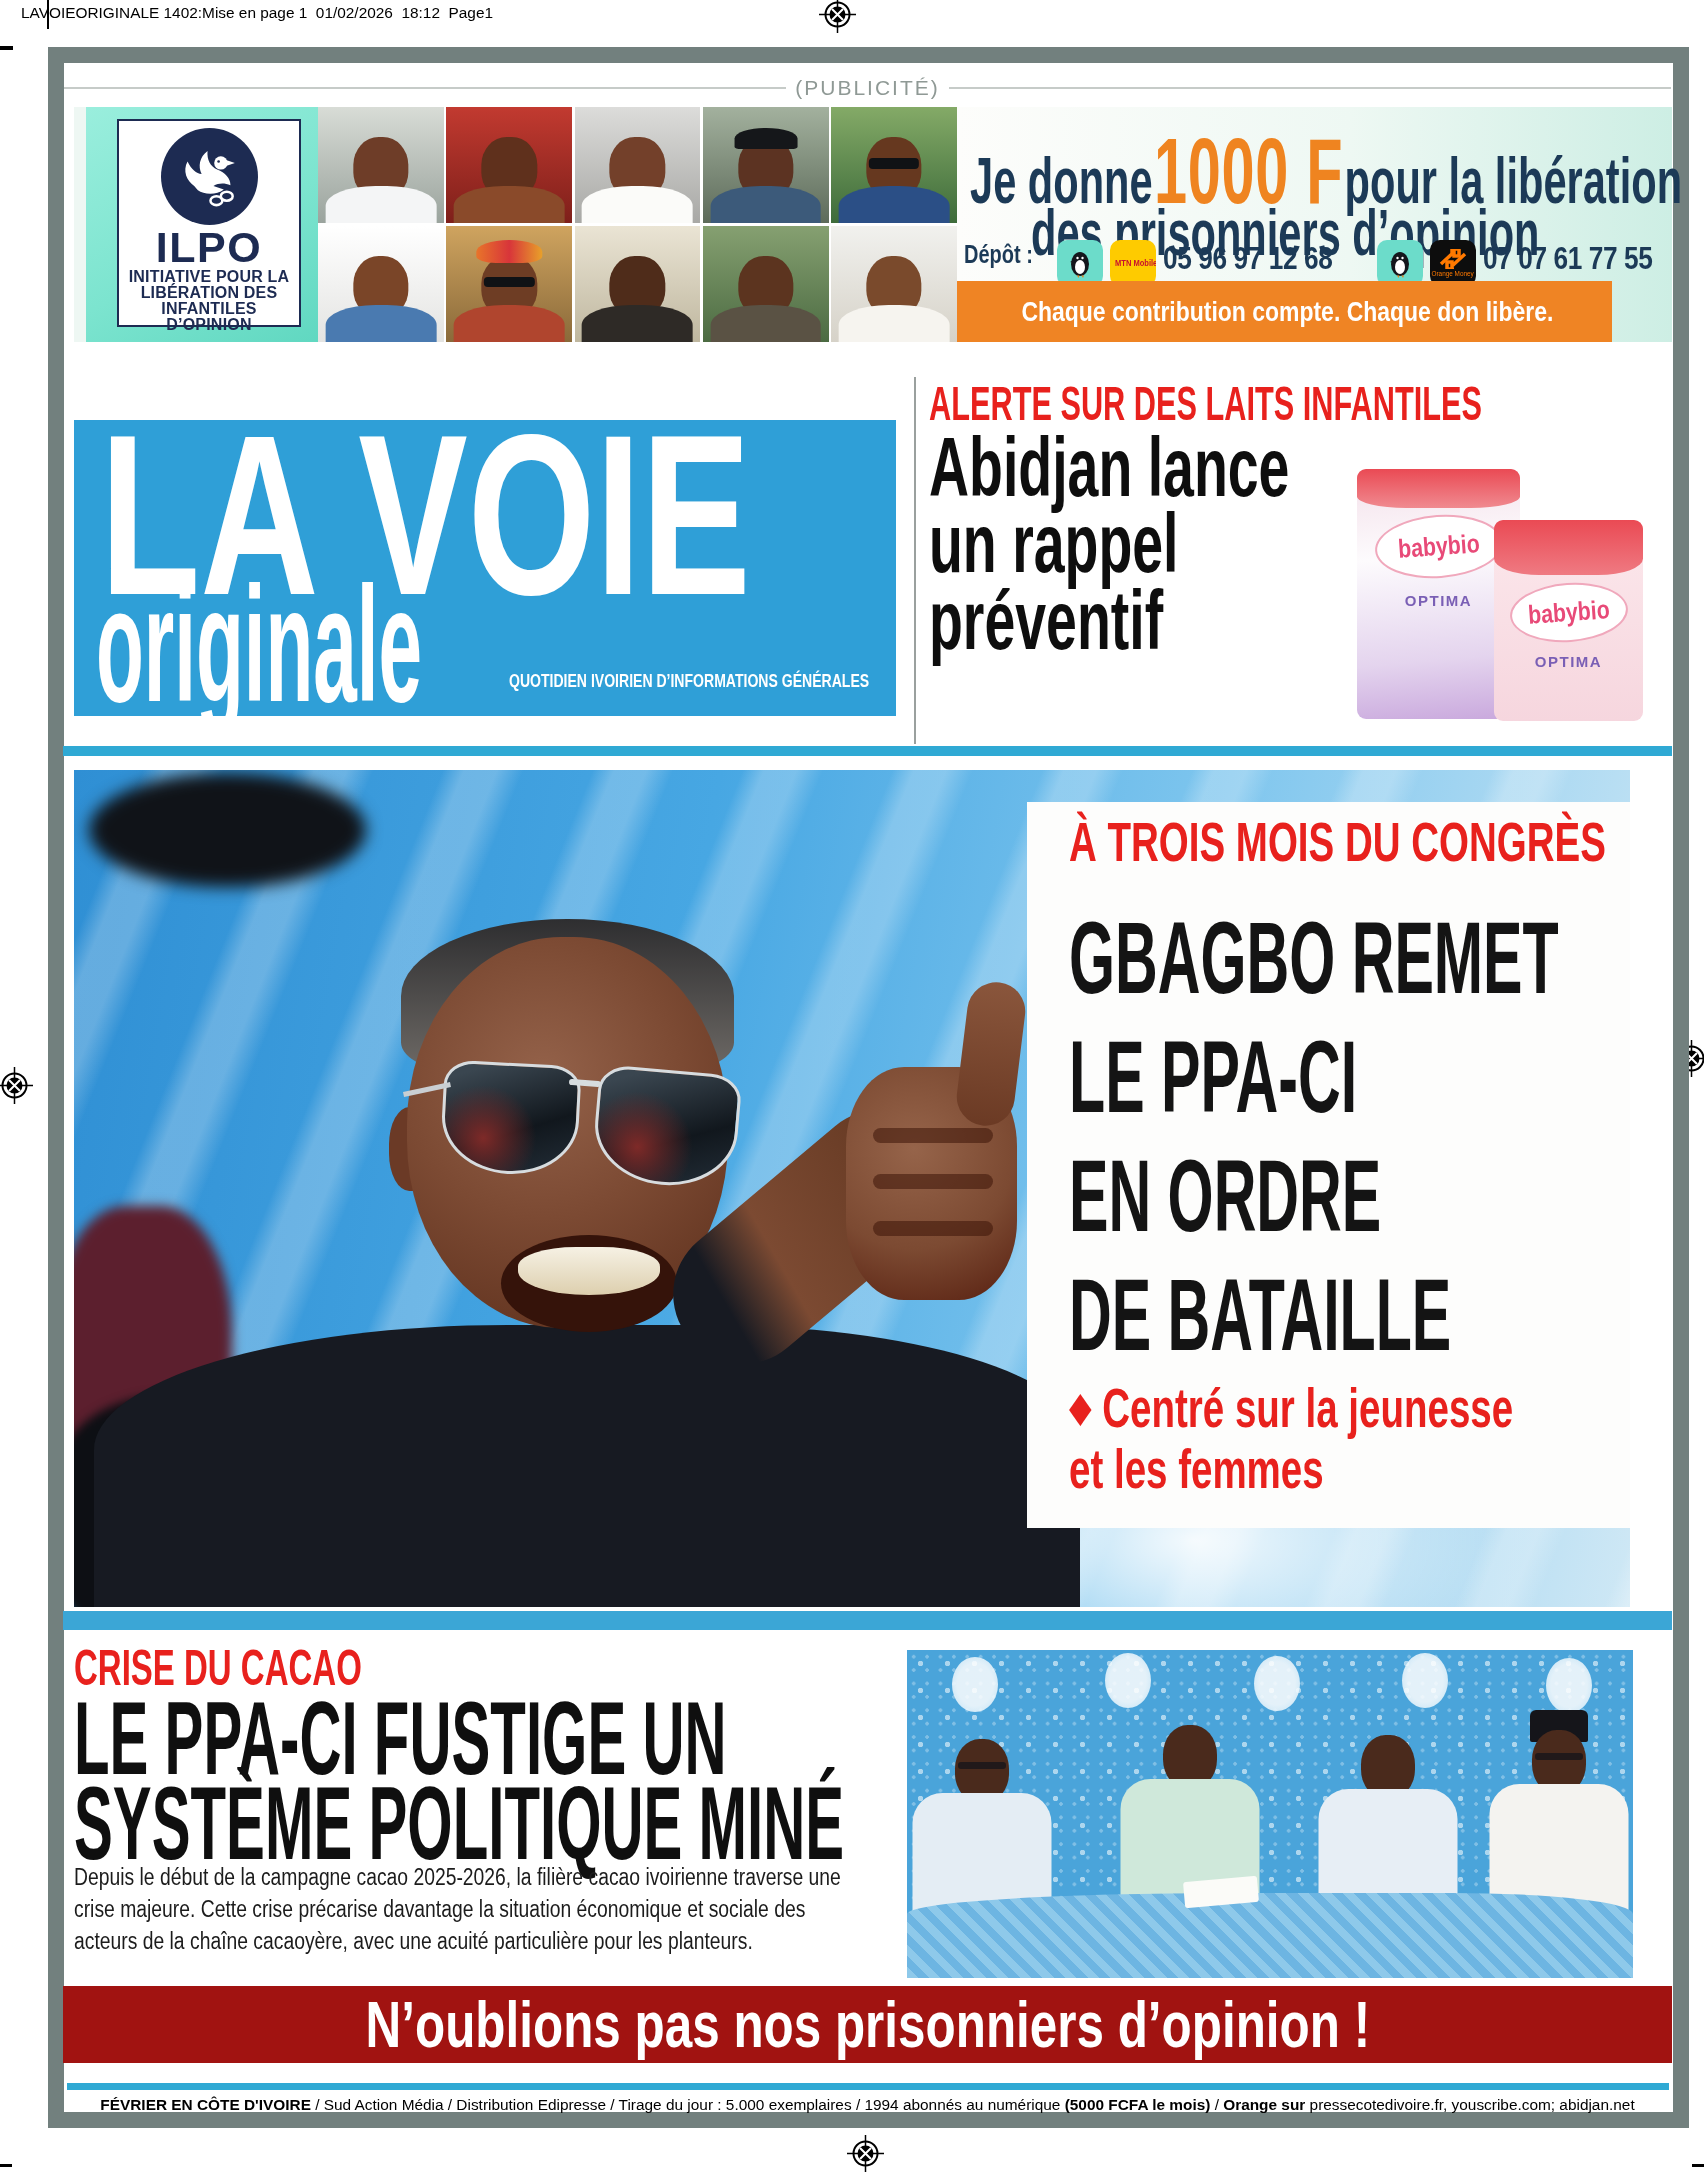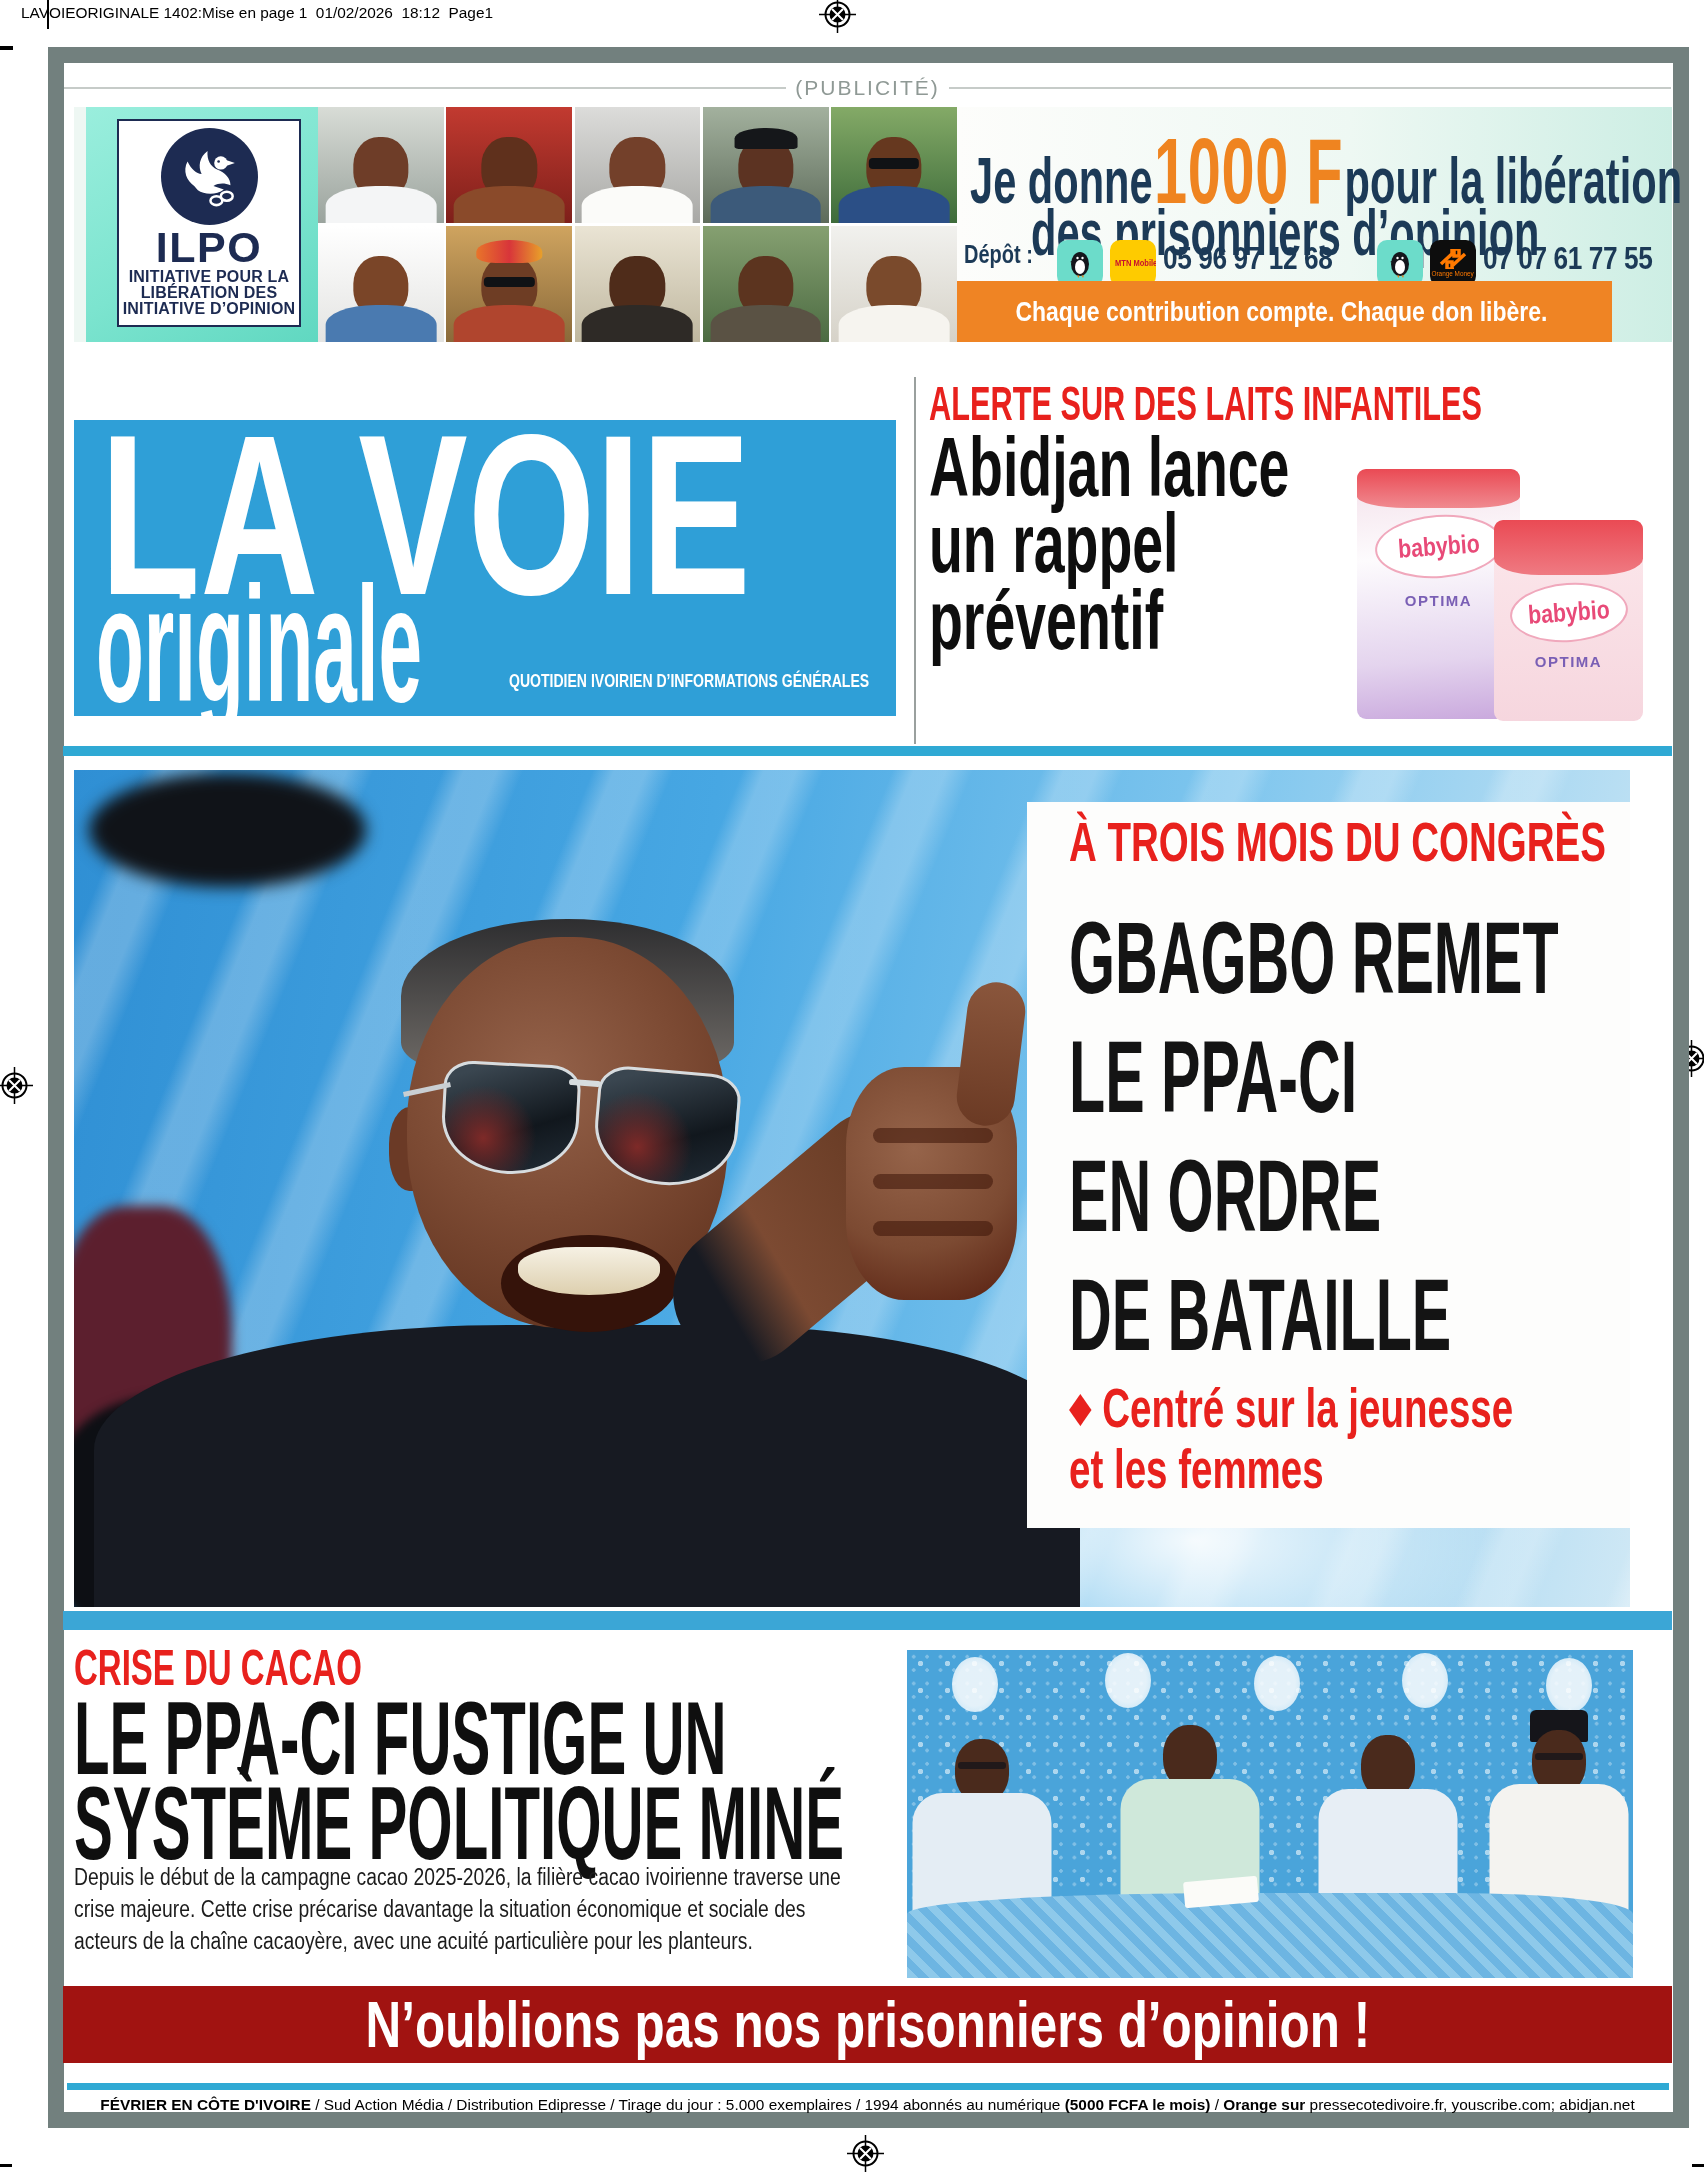--- a/index.html
+++ b/index.html
@@ -75,21 +75,21 @@
   .payicon{width:46px;height:46px;border-radius:10px;display:inline-flex;align-items:center;justify-content:center;
            position:relative;overflow:hidden;box-sizing:border-box;}
   .wave{background:#6cdcca;}
   .mtn{background:#fecb00;flex-direction:column;}
   .mtn b{font-size:8.4px;line-height:9px;color:#c8102e;text-align:center;font-weight:bold;width:40px;
          display:block;transform:scaleX(.9);}
   .om{background:#0d0d0d;flex-direction:column;}
   .om i{font-style:normal;font-size:6.4px;color:#ff7900;display:block;margin-top:1px;}
   .phone{font-size:32px;font-weight:bold;color:#1c3a57;letter-spacing:-0.5px;transform:scaleX(.82);transform-origin:0 50%;}
   .ad-orange{position:absolute;left:0;top:174px;width:655px;height:61px;background:#ef8424;
-             display:flex;align-items:center;justify-content:flex-start;}
+             display:flex;align-items:center;justify-content:flex-end;}
   .ad-orange span{font-size:28px;font-weight:bold;color:#fff;transform:scaleX(.82);}
 
   
   .infoline{position:absolute;left:74px;top:377px;width:822px;height:35px;}
   .price{position:absolute;left:0;top:1px;font-size:24px;font-weight:bold;color:#e11b1b;transform:scaleX(.8);transform-origin:0 0;}
   .yearinfo{position:absolute;left:88px;top:4px;font-size:22px;color:#222;transform:scaleX(.72);transform-origin:0 0;white-space:nowrap;}
   .issue{font-style:italic;}
   .date{position:absolute;left:260px;top:2px;font-size:26px;font-weight:bold;color:#000;transform:scaleX(.6);transform-origin:0 0;white-space:nowrap;}
   .website{position:absolute;right:0;top:5px;font-size:23px;font-weight:bold;color:#000;transform:scaleX(.62);transform-origin:100% 0;white-space:nowrap;}
 
@@ -279,21 +279,21 @@
             <circle cx="66" cy="31" r="9" fill="#fff"></circle>
             <path d="M73 27 l12 4 -12 4 z" fill="#fff"></path>
             <circle cx="63" cy="29" r="1.8" fill="#1d2b52"></circle>
             <ellipse cx="60" cy="82" rx="8" ry="6" fill="none" stroke="#fff" stroke-width="3.4"></ellipse>
             <ellipse cx="74" cy="76" rx="8" ry="6" fill="none" stroke="#fff" stroke-width="3.4"></ellipse>
           </svg>
         </div>
         <div class="ilpo-name">ILPO</div>
         <div class="ilpo-sub">INITIATIVE POUR LA</div>
         <div class="ilpo-sub">LIBÉRATION DES</div>
-        <div class="ilpo-sub">INITIATIVE D’OPINION</div>
+        <div class="ilpo-sub">INFANTILES D’OPINION</div>
       </div>
     </div>
 
     <div class="faces">
       <div class="face f0">
           <i class="f-head"></i>
           <i class="f-shirt"></i>
         </div>
       <div class="face f1">
           <i class="f-head"></i>

